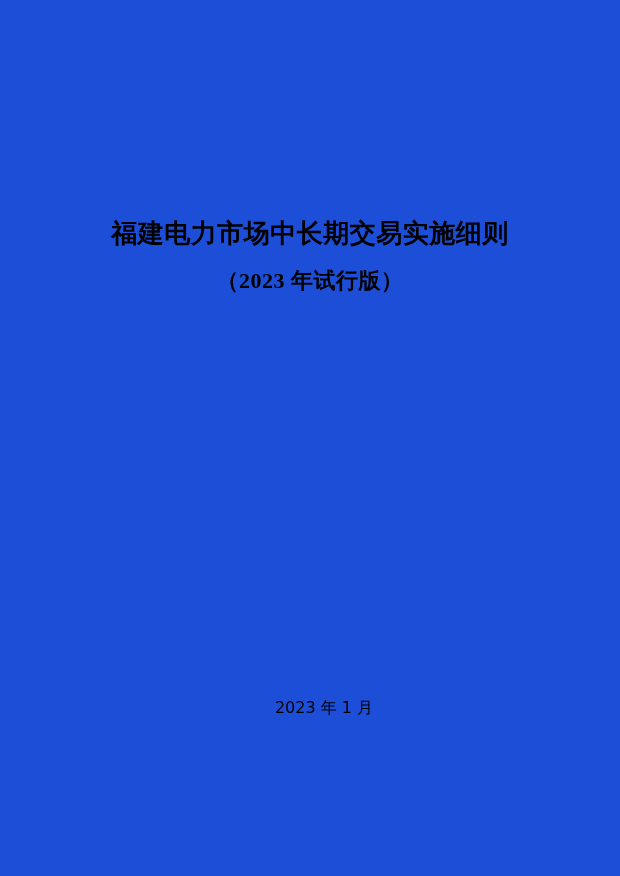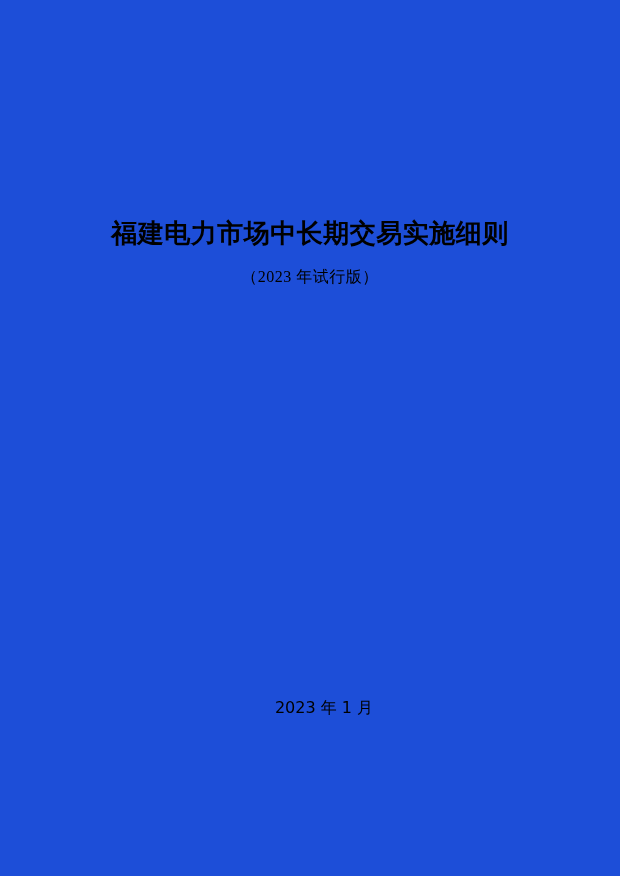--- a/index.html
+++ b/index.html
@@ -32,22 +32,22 @@
     font-family: "Liberation Serif", serif;
     font-size: 26px;
     font-weight: bold;
     letter-spacing: 0.5px;
     line-height: 1.25;
     margin: 0;
     color: #000000;
   }
   .doc-subtitle {
     font-family: "Liberation Serif", serif;
-    font-size: 16px;
-    font-weight: normal;
+    font-size: 22px;
+    font-weight: bold;
     letter-spacing: 0.5px;
     line-height: 1.3;
     margin: 16px 0 0 0;
     color: #000000;
   }
   .footer-block {
     position: absolute;
     top: 686px;
     left: 0;
     width: 620px;

